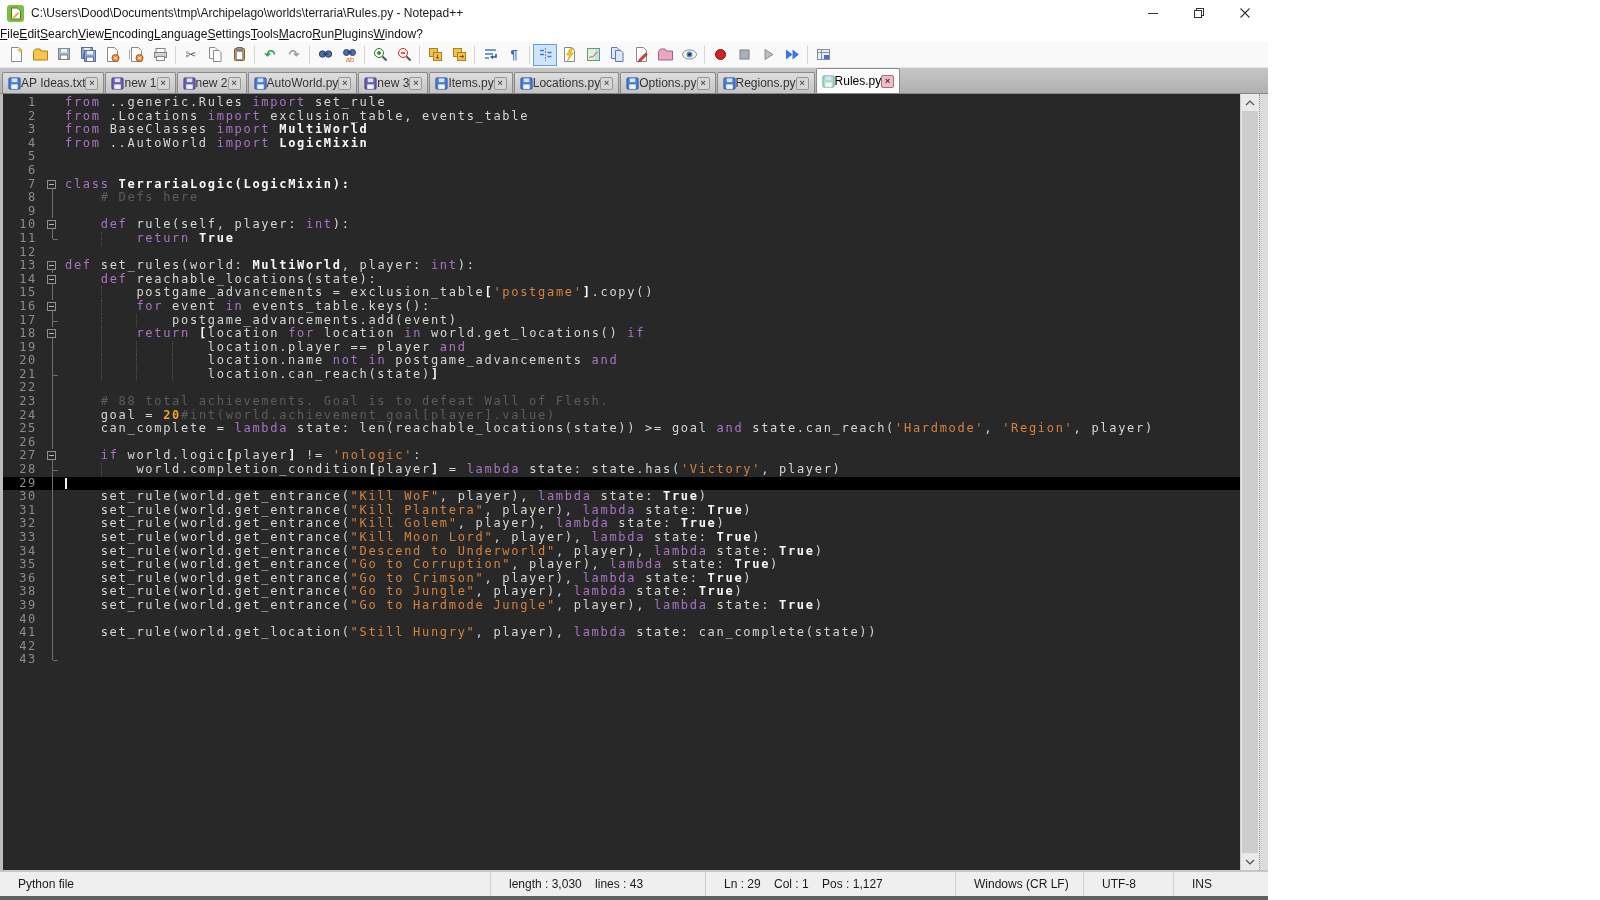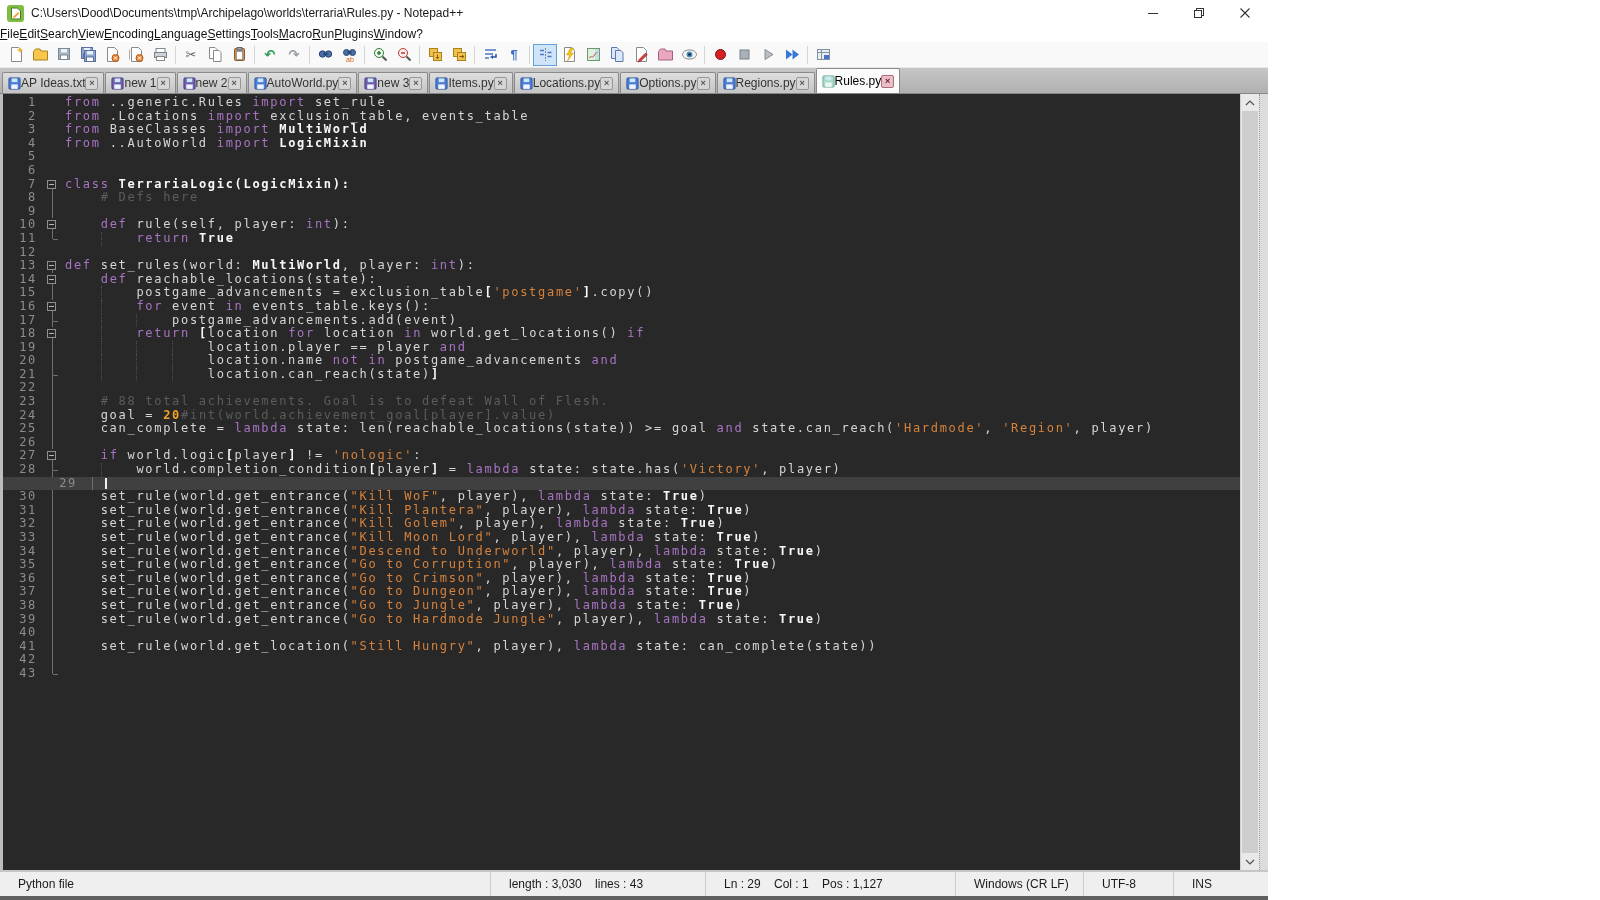--- a/index.html
+++ b/index.html
@@ -32,21 +32,21 @@
   .tab.active{height:25px;background:#fbfbfb;color:#000;}
   .tab .ticon{width:13px;height:13px;flex:none;}
   .tab .tclose{width:13px;height:13px;flex:none;display:flex;align-items:center;justify-content:center;font-size:9px;font-weight:bold;color:#555;background:#d6d6d6;border:1px solid #979797;border-radius:2px;box-sizing:border-box;}
   .tab.active .tclose{background:#e9bfca;border-color:#b06a7a;color:#71202e;}
 
   
   .editor-row{flex:1;display:flex;background:#282828;min-height:0;}
   .edge-l{width:3px;background:#bdbdbd;flex:none;}
   .edit-area{flex:1;overflow:hidden;padding-top:2px;position:relative;}
   .eline{display:flex;height:13.6px;line-height:13.6px;font-family:"DejaVu Sans Mono",monospace;font-size:12px;letter-spacing:1.7px;white-space:pre;}
-  .eline.current{background:#404040;padding-left:40px;}
+  .eline.current{background:#000000;}
   .ln{width:41px;text-align:right;padding-right:7px;color:#8d8d8d;box-sizing:border-box;flex:none;}
   .fm{width:18px;flex:none;position:relative;}
   .fm.v::before,.fm.tee::before{content:"";position:absolute;left:8px;top:0;bottom:0;width:1px;background:#6e6e6e;}
   .fm.corner::before{content:"";position:absolute;left:8px;top:0;height:7px;width:1px;background:#6e6e6e;}
   .fm.corner::after,.fm.tee::after{content:"";position:absolute;left:9px;top:7px;width:5px;height:1px;background:#6e6e6e;}
   .fm.box::before{content:"";position:absolute;left:3px;top:2px;width:9px;height:9px;border:1px solid #8f8f8f;box-sizing:border-box;background:linear-gradient(#b5b5b5,#b5b5b5) center / 5px 1px no-repeat #282828;}
   .fm.box::after{content:"";position:absolute;left:8px;top:11px;bottom:0;width:1px;background:#6e6e6e;}
   .code{position:relative;flex:1;color:#d6d6d6;padding-left:3px;}
   .tk-k{color:#a873c2;}
   .tk-p{color:#d6d6d6;}
@@ -489,21 +489,20 @@
         <div class="eline"><span class="ln">27</span><span class="fm box"></span><span class="code"><span class="tk-p">    </span><span class="tk-k">if</span><span class="tk-p"> world.logic</span><span class="tk-b">[</span><span class="tk-p">player</span><span class="tk-b">]</span><span class="tk-p"> != </span><span class="tk-s">'nologic'</span><span class="tk-p">:</span></span></div>
         <div class="eline"><span class="ln">28</span><span class="fm tee"></span><span class="code"><span class="ig" style="left: 38.68px;"></span><span class="tk-p">        world.completion_condition</span><span class="tk-b">[</span><span class="tk-p">player</span><span class="tk-b">]</span><span class="tk-p"> = </span><span class="tk-k">lambda</span><span class="tk-p"> state: state.has(</span><span class="tk-s">'Victory'</span><span class="tk-p">, player)</span></span></div>
         <div class="eline current"><span class="ln">29</span><span class="fm v"></span><span class="code"><span class="caret"></span></span></div>
         <div class="eline"><span class="ln">30</span><span class="fm v"></span><span class="code"><span class="tk-p">    set_rule(world.get_entrance(</span><span class="tk-s">"Kill WoF"</span><span class="tk-p">, player), </span><span class="tk-k">lambda</span><span class="tk-p"> state: </span><span class="tk-b">True</span><span class="tk-p">)</span></span></div>
         <div class="eline"><span class="ln">31</span><span class="fm v"></span><span class="code"><span class="tk-p">    set_rule(world.get_entrance(</span><span class="tk-s">"Kill Plantera"</span><span class="tk-p">, player), </span><span class="tk-k">lambda</span><span class="tk-p"> state: </span><span class="tk-b">True</span><span class="tk-p">)</span></span></div>
         <div class="eline"><span class="ln">32</span><span class="fm v"></span><span class="code"><span class="tk-p">    set_rule(world.get_entrance(</span><span class="tk-s">"Kill Golem"</span><span class="tk-p">, player), </span><span class="tk-k">lambda</span><span class="tk-p"> state: </span><span class="tk-b">True</span><span class="tk-p">)</span></span></div>
         <div class="eline"><span class="ln">33</span><span class="fm v"></span><span class="code"><span class="tk-p">    set_rule(world.get_entrance(</span><span class="tk-s">"Kill Moon Lord"</span><span class="tk-p">, player), </span><span class="tk-k">lambda</span><span class="tk-p"> state: </span><span class="tk-b">True</span><span class="tk-p">)</span></span></div>
         <div class="eline"><span class="ln">34</span><span class="fm v"></span><span class="code"><span class="tk-p">    set_rule(world.get_entrance(</span><span class="tk-s">"Descend to Underworld"</span><span class="tk-p">, player), </span><span class="tk-k">lambda</span><span class="tk-p"> state: </span><span class="tk-b">True</span><span class="tk-p">)</span></span></div>
         <div class="eline"><span class="ln">35</span><span class="fm v"></span><span class="code"><span class="tk-p">    set_rule(world.get_entrance(</span><span class="tk-s">"Go to Corruption"</span><span class="tk-p">, player), </span><span class="tk-k">lambda</span><span class="tk-p"> state: </span><span class="tk-b">True</span><span class="tk-p">)</span></span></div>
         <div class="eline"><span class="ln">36</span><span class="fm v"></span><span class="code"><span class="tk-p">    set_rule(world.get_entrance(</span><span class="tk-s">"Go to Crimson"</span><span class="tk-p">, player), </span><span class="tk-k">lambda</span><span class="tk-p"> state: </span><span class="tk-b">True</span><span class="tk-p">)</span></span></div>
-        <div class="eline"><span class="ln">37</span><span class="fm v"></span><span class="code"><span class="tk-p">    set_rule(world.get_entrance(</span><span class="tk-s">"Go to Dungeon"</span><span class="tk-p">, player), </span><span class="tk-k">lambda</span><span class="tk-p"> state: </span><span class="tk-b">True</span><span class="tk-p">)</span></span></div>
         <div class="eline"><span class="ln">38</span><span class="fm v"></span><span class="code"><span class="tk-p">    set_rule(world.get_entrance(</span><span class="tk-s">"Go to Jungle"</span><span class="tk-p">, player), </span><span class="tk-k">lambda</span><span class="tk-p"> state: </span><span class="tk-b">True</span><span class="tk-p">)</span></span></div>
         <div class="eline"><span class="ln">39</span><span class="fm v"></span><span class="code"><span class="tk-p">    set_rule(world.get_entrance(</span><span class="tk-s">"Go to Hardmode Jungle"</span><span class="tk-p">, player), </span><span class="tk-k">lambda</span><span class="tk-p"> state: </span><span class="tk-b">True</span><span class="tk-p">)</span></span></div>
         <div class="eline"><span class="ln">40</span><span class="fm v"></span><span class="code"></span></div>
         <div class="eline"><span class="ln">41</span><span class="fm v"></span><span class="code"><span class="tk-p">    set_rule(world.get_location(</span><span class="tk-s">"Still Hungry"</span><span class="tk-p">, player), </span><span class="tk-k">lambda</span><span class="tk-p"> state: can_complete(state))</span></span></div>
         <div class="eline"><span class="ln">42</span><span class="fm v"></span><span class="code"></span></div>
         <div class="eline"><span class="ln">43</span><span class="fm corner"></span><span class="code"></span></div>
       </div>
     <div class="scrollbar">
       <div class="sb-btn">
           <svg width="10" height="6" viewBox="0 0 10 6">

